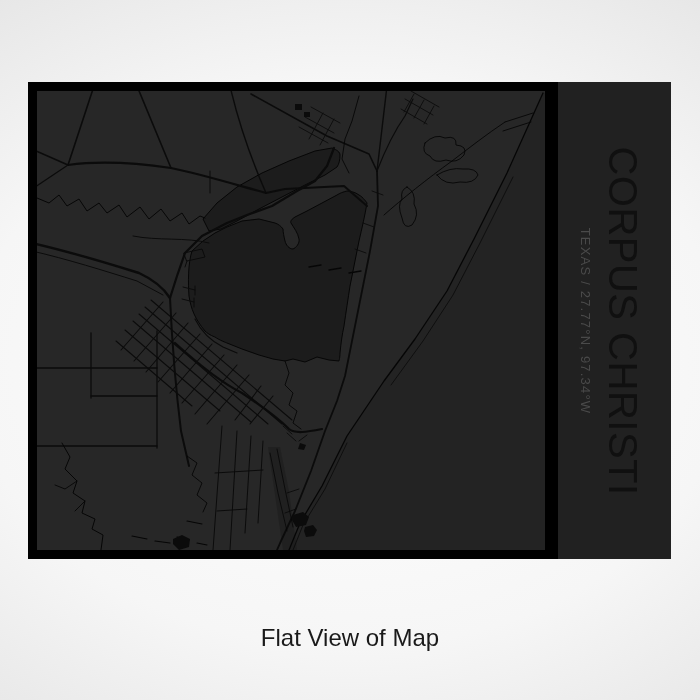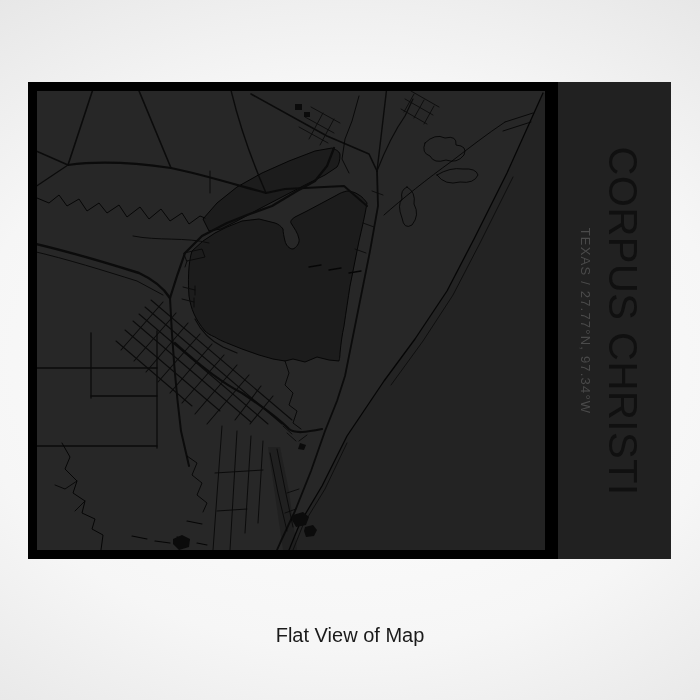--- a/index.html
+++ b/index.html
@@ -35,21 +35,21 @@
   }
   .map-subtitle{
     position:absolute;left:27px;top:50%;
     transform:translate(-50%,-50%) rotate(90deg);
     white-space:nowrap;
     font-size:13px;font-weight:400;letter-spacing:1.2px;
     color:var(--subtitle-text);
   }
   .caption{
     position:absolute;left:0;right:0;top:624px;
-    text-align:center;font-size:20px;font-weight:400;
+    text-align:center;font-size:24px;font-weight:400;
     color:var(--caption-text);
   }
   
   .ln{fill:none;stroke:var(--road);stroke-linecap:round;stroke-linejoin:round;}
   .sh{fill:none;stroke:#060606;stroke-linecap:round;stroke-linejoin:round;}
   .water{fill:var(--water-bay);stroke:#060606;stroke-width:1;}
   .blob{fill:var(--road);stroke:none;}
 </style>
 </head>
 <body>

